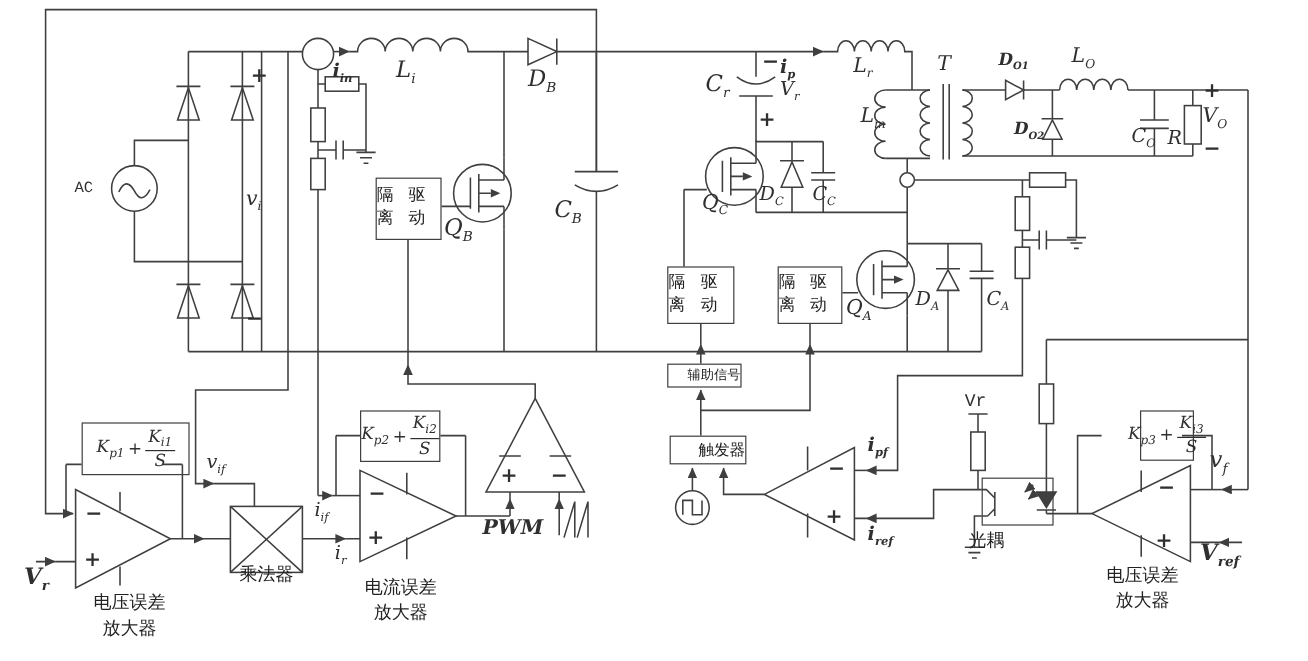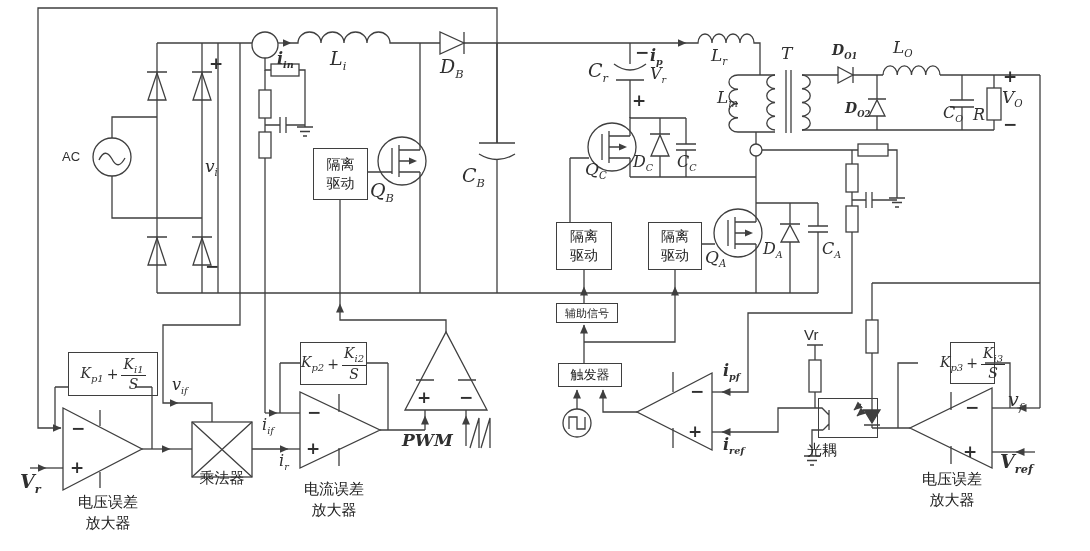--- a/index.html
+++ b/index.html
@@ -6,23 +6,23 @@
   #stage{position:relative;width:1090px;height:551px;background:#ffffff;overflow:hidden;
          font-family:"DejaVu Serif",serif;color:#2f2f2f;}
   #wires{position:absolute;left:0;top:0;}
   .lb{position:absolute;white-space:nowrap;line-height:1;}
   .sig{font-family:"DejaVu Serif",serif;font-style:italic;font-size:16px;}
   .sig sub{font-size:0.6em;font-style:italic;}
   .s14{font-size:14px;font-weight:bold;} .s15{font-size:16px;} .s17{font-size:17px;} .s19{font-size:19px;}
   .bold{font-weight:bold;}
   .sign{font-family:"DejaVu Serif",serif;font-size:17px;font-weight:bold;}
   .cn{font-family:"DejaVu Sans",sans-serif;font-size:15px;color:#222;text-align:center;line-height:21px;}
-  .sans{font-family:Liberation Sans, sans-serif;font-size:14px;}
-  .obox{position:absolute;border:1.3px solid #3f3f3f;display:flex;flex-direction:column;
-        align-items:center;justify-content:center;font-family:Liberation Sans, sans-serif;
+  .sans{font-family:Liberation Mono, monospace;font-size:14px;}
+  .obox{position:absolute;border:1.3px solid #3f3f3f;display:flex;
+        align-items:center;justify-content:flex-end;font-family:Liberation Serif, serif;
         color:#222;background:transparent;box-sizing:border-box;}
   .obox span{display:block;line-height:1.35;}
   .kblock{position:absolute;border:1.4px solid #3f3f3f;display:flex;align-items:center;
         justify-content:center;gap:3px;font-family:"DejaVu Serif",serif;font-style:italic;
         font-size:14px;box-sizing:border-box;background:transparent;}
   .kblock sub{font-size:10px;text-align:center;}
   .frac{display:inline-flex;flex-direction:column;align-items:center;line-height:1;}
   .frac .num{border-bottom:1.2px solid #2f2f2f;padding:0 2px 1px 2px;}
   .frac .den{padding-top:1px;}
 </style>
@@ -345,21 +345,21 @@
 </div>
 <div class="lb sig s17 bold" style="left:402px;top:432px"><span>PWM</span></div>
 <div class="lb sign" style="left:417px;top:389px"><span>+</span></div>
 <div class="lb sign" style="left:459px;top:389px"><span>−</span></div>
 <div class="lb sign" style="left:690px;top:383px"><span>−</span></div>
 <div class="lb sign" style="left:688px;top:423px"><span>+</span></div>
 <div class="lb sig bold" style="left:723px;top:363px"><span>i</span><sub>pf</sub></div>
 <div class="lb sig bold" style="left:723px;top:437px"><span>i</span><sub>ref</sub></div>
 <div class="lb sans" style="left:804px;top:327px;font-size:15px"><span>Vr</span></div>
 <div class="lb cn" style="left:796px;top:440px;width:52px"><span>光耦</span></div>
-<div class="lb sig s19" style="left:1008px;top:390px"><span>v</span><sub>f</sub></div>
+<div class="lb sig s19" style="left:1008px;top:374px"><span>v</span><sub>f</sub></div>
 <div class="lb sign" style="left:965px;top:399px"><span>−</span></div>
 <div class="lb sign" style="left:963px;top:443px"><span>+</span></div>
 <div class="lb sig s19 bold" style="left:1000px;top:452px"><span>V</span><sub>ref</sub></div>
 <div class="lb cn" style="left:902px;top:469px;width:100px">
   <span>电压误差</span><br><span>放大器</span>
 </div>
 
 </div>
 
 </body></html>

